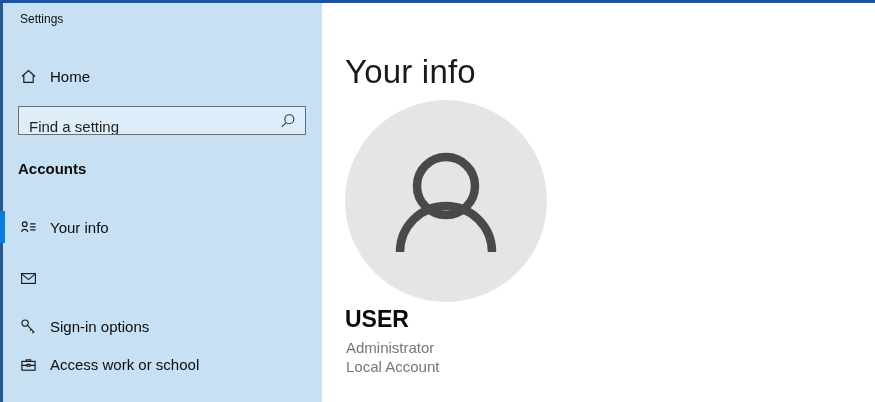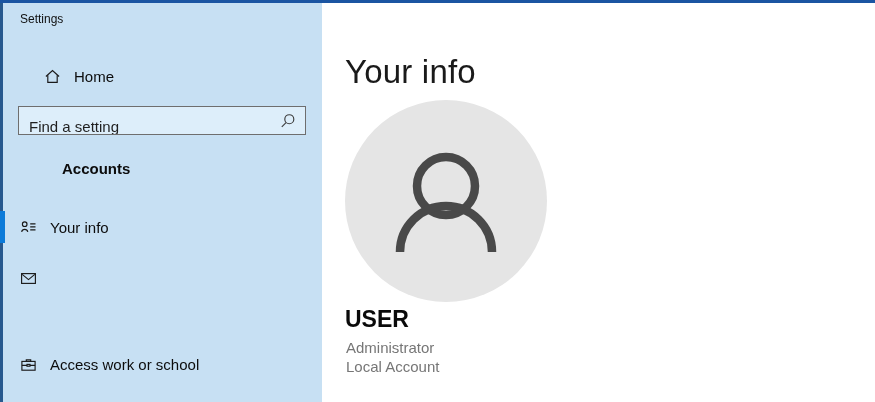--- a/index.html
+++ b/index.html
@@ -93,21 +93,20 @@
     margin-right: 9px;
     color: #3c3c3c;
     flex: 0 0 16px;
   }
   .section-header {
     position: absolute;
     left: 18px; top: 157px;
     font-size: 15px;
     font-weight: bold;
     color: #0c0c0c;
-    margin-left: 44px;
   }
 
   
   .content {
     position: absolute;
     left: 322px; top: 0; right: 0; bottom: 0;
     background: #ffffff;
   }
   .page-title {
     position: absolute;
@@ -145,21 +144,21 @@
 </head>
 <body>
 
 <div class="window">
   <div class="window-left-border"></div>
 
   <div class="sidebar">
 
     <div class="titlebar-text">Settings</div>
 
-    <div class="nav-item" style="top:55px;padding-left:24px;">
+    <div class="nav-item" style="top:55px;">
       <span class="icon">
         <svg viewBox="0 0 17 17" fill="none" stroke="currentColor" stroke-width="1.15">
           <path d="M1.9 8.5 L8.5 2.5 L15.1 8.5"></path>
           <path d="M3.8 7.2 L3.8 14.3 L13.2 14.3 L13.2 7.2"></path>
         </svg>
       </span>
       <span class="label">Home</span>
     </div>
 
     <div class="search-box">
@@ -187,20 +186,31 @@
 
     <div class="nav-item" style="top:257px;">
       <span class="icon">
         <svg viewBox="0 0 17 17" fill="none" stroke="currentColor" stroke-width="1.15">
           <rect x="1.6" y="3.6" width="13.8" height="9.8"></rect>
           <path d="M2.2 4.4 L8.5 9.6 L14.8 4.4"></path>
         </svg>
       </span>
     </div>
 
+    <div class="nav-item" style="top:305px;">
+      <span class="icon">
+        <svg viewBox="0 0 17 17" fill="none" stroke="currentColor" stroke-width="1.15">
+          <circle cx="5.1" cy="5.1" r="3.1"></circle>
+          <path d="M7.4 7.4 L14.3 14.3"></path>
+          <path d="M11.3 11.3 L10 12.6"></path>
+          <path d="M13.7 13.7 L12.4 15"></path>
+        </svg>
+      </span>
+      <span class="label">Sign-in options</span>
+    </div>
 
     <div class="nav-item" style="top:343px;">
       <span class="icon">
         <svg viewBox="0 0 17 17" fill="none" stroke="currentColor" stroke-width="1.15">
           <path d="M6.3 5.4 V3.8 H10.7 V5.4"></path>
           <rect x="1.9" y="5.4" width="13.2" height="8.8"></rect>
           <path d="M1.9 9.3 H7 M10 9.3 H15.1"></path>
           <rect x="7" y="8.4" width="3" height="1.8"></rect>
         </svg>
       </span>

